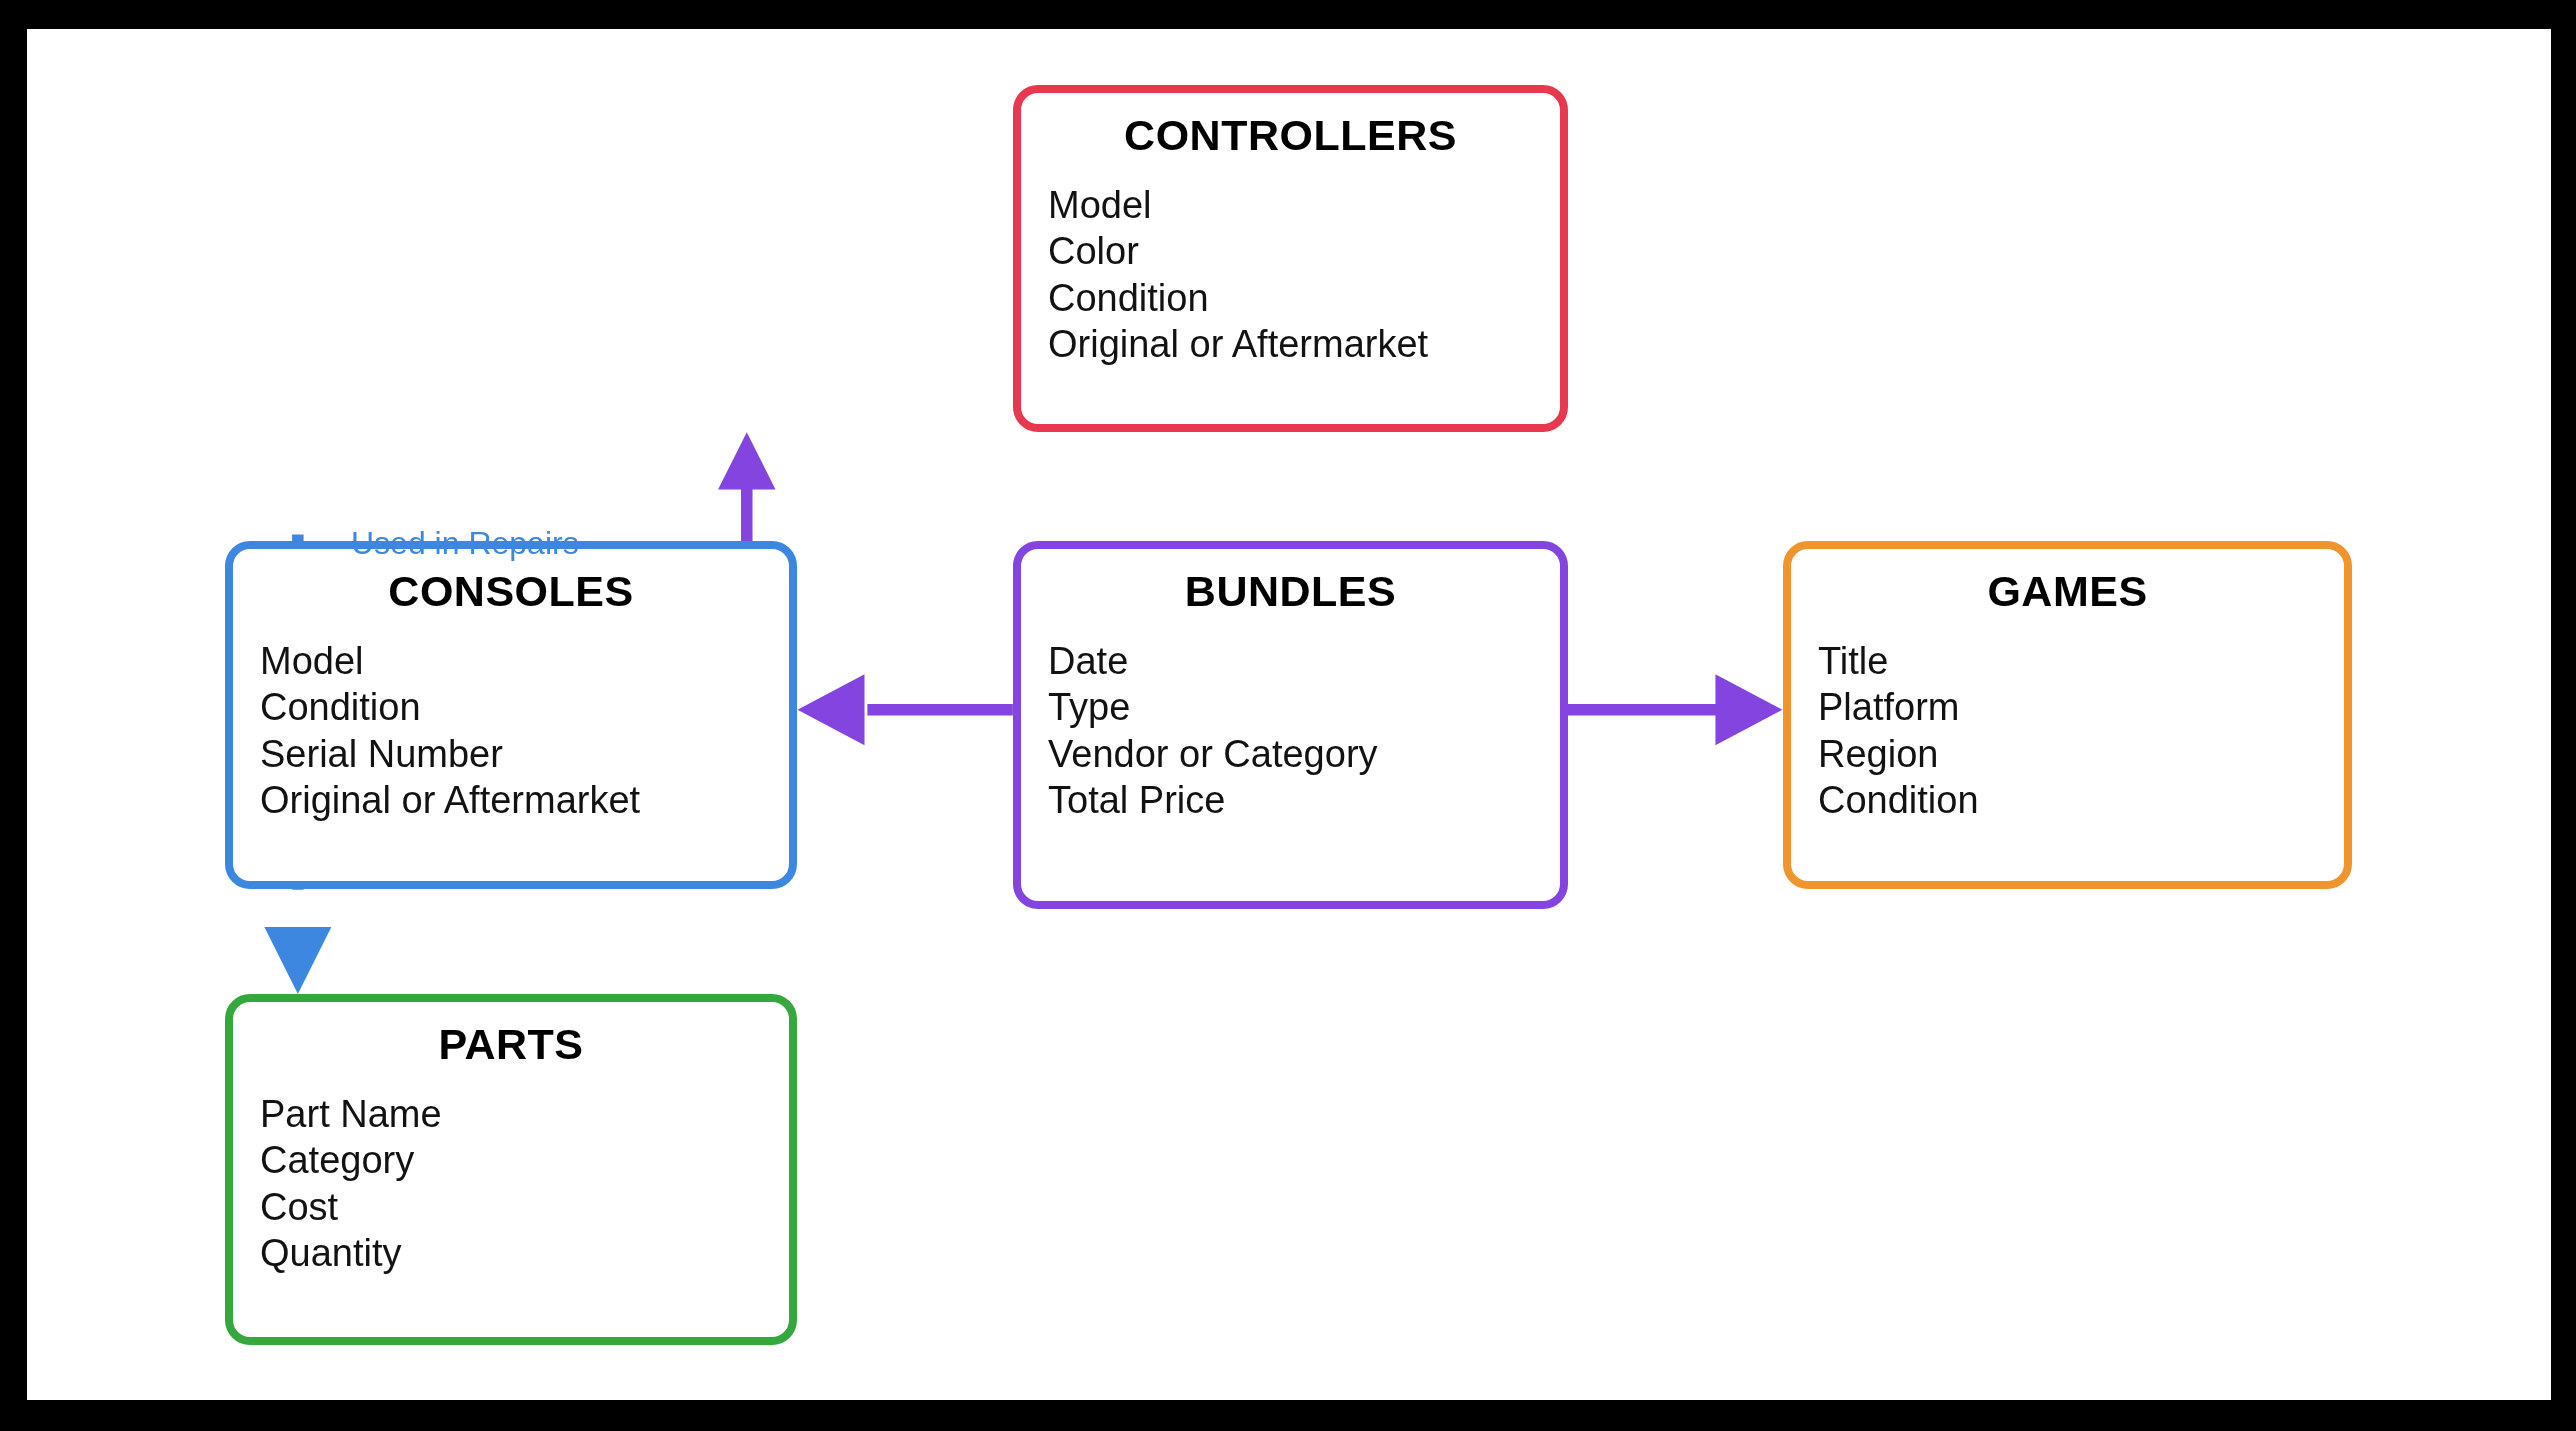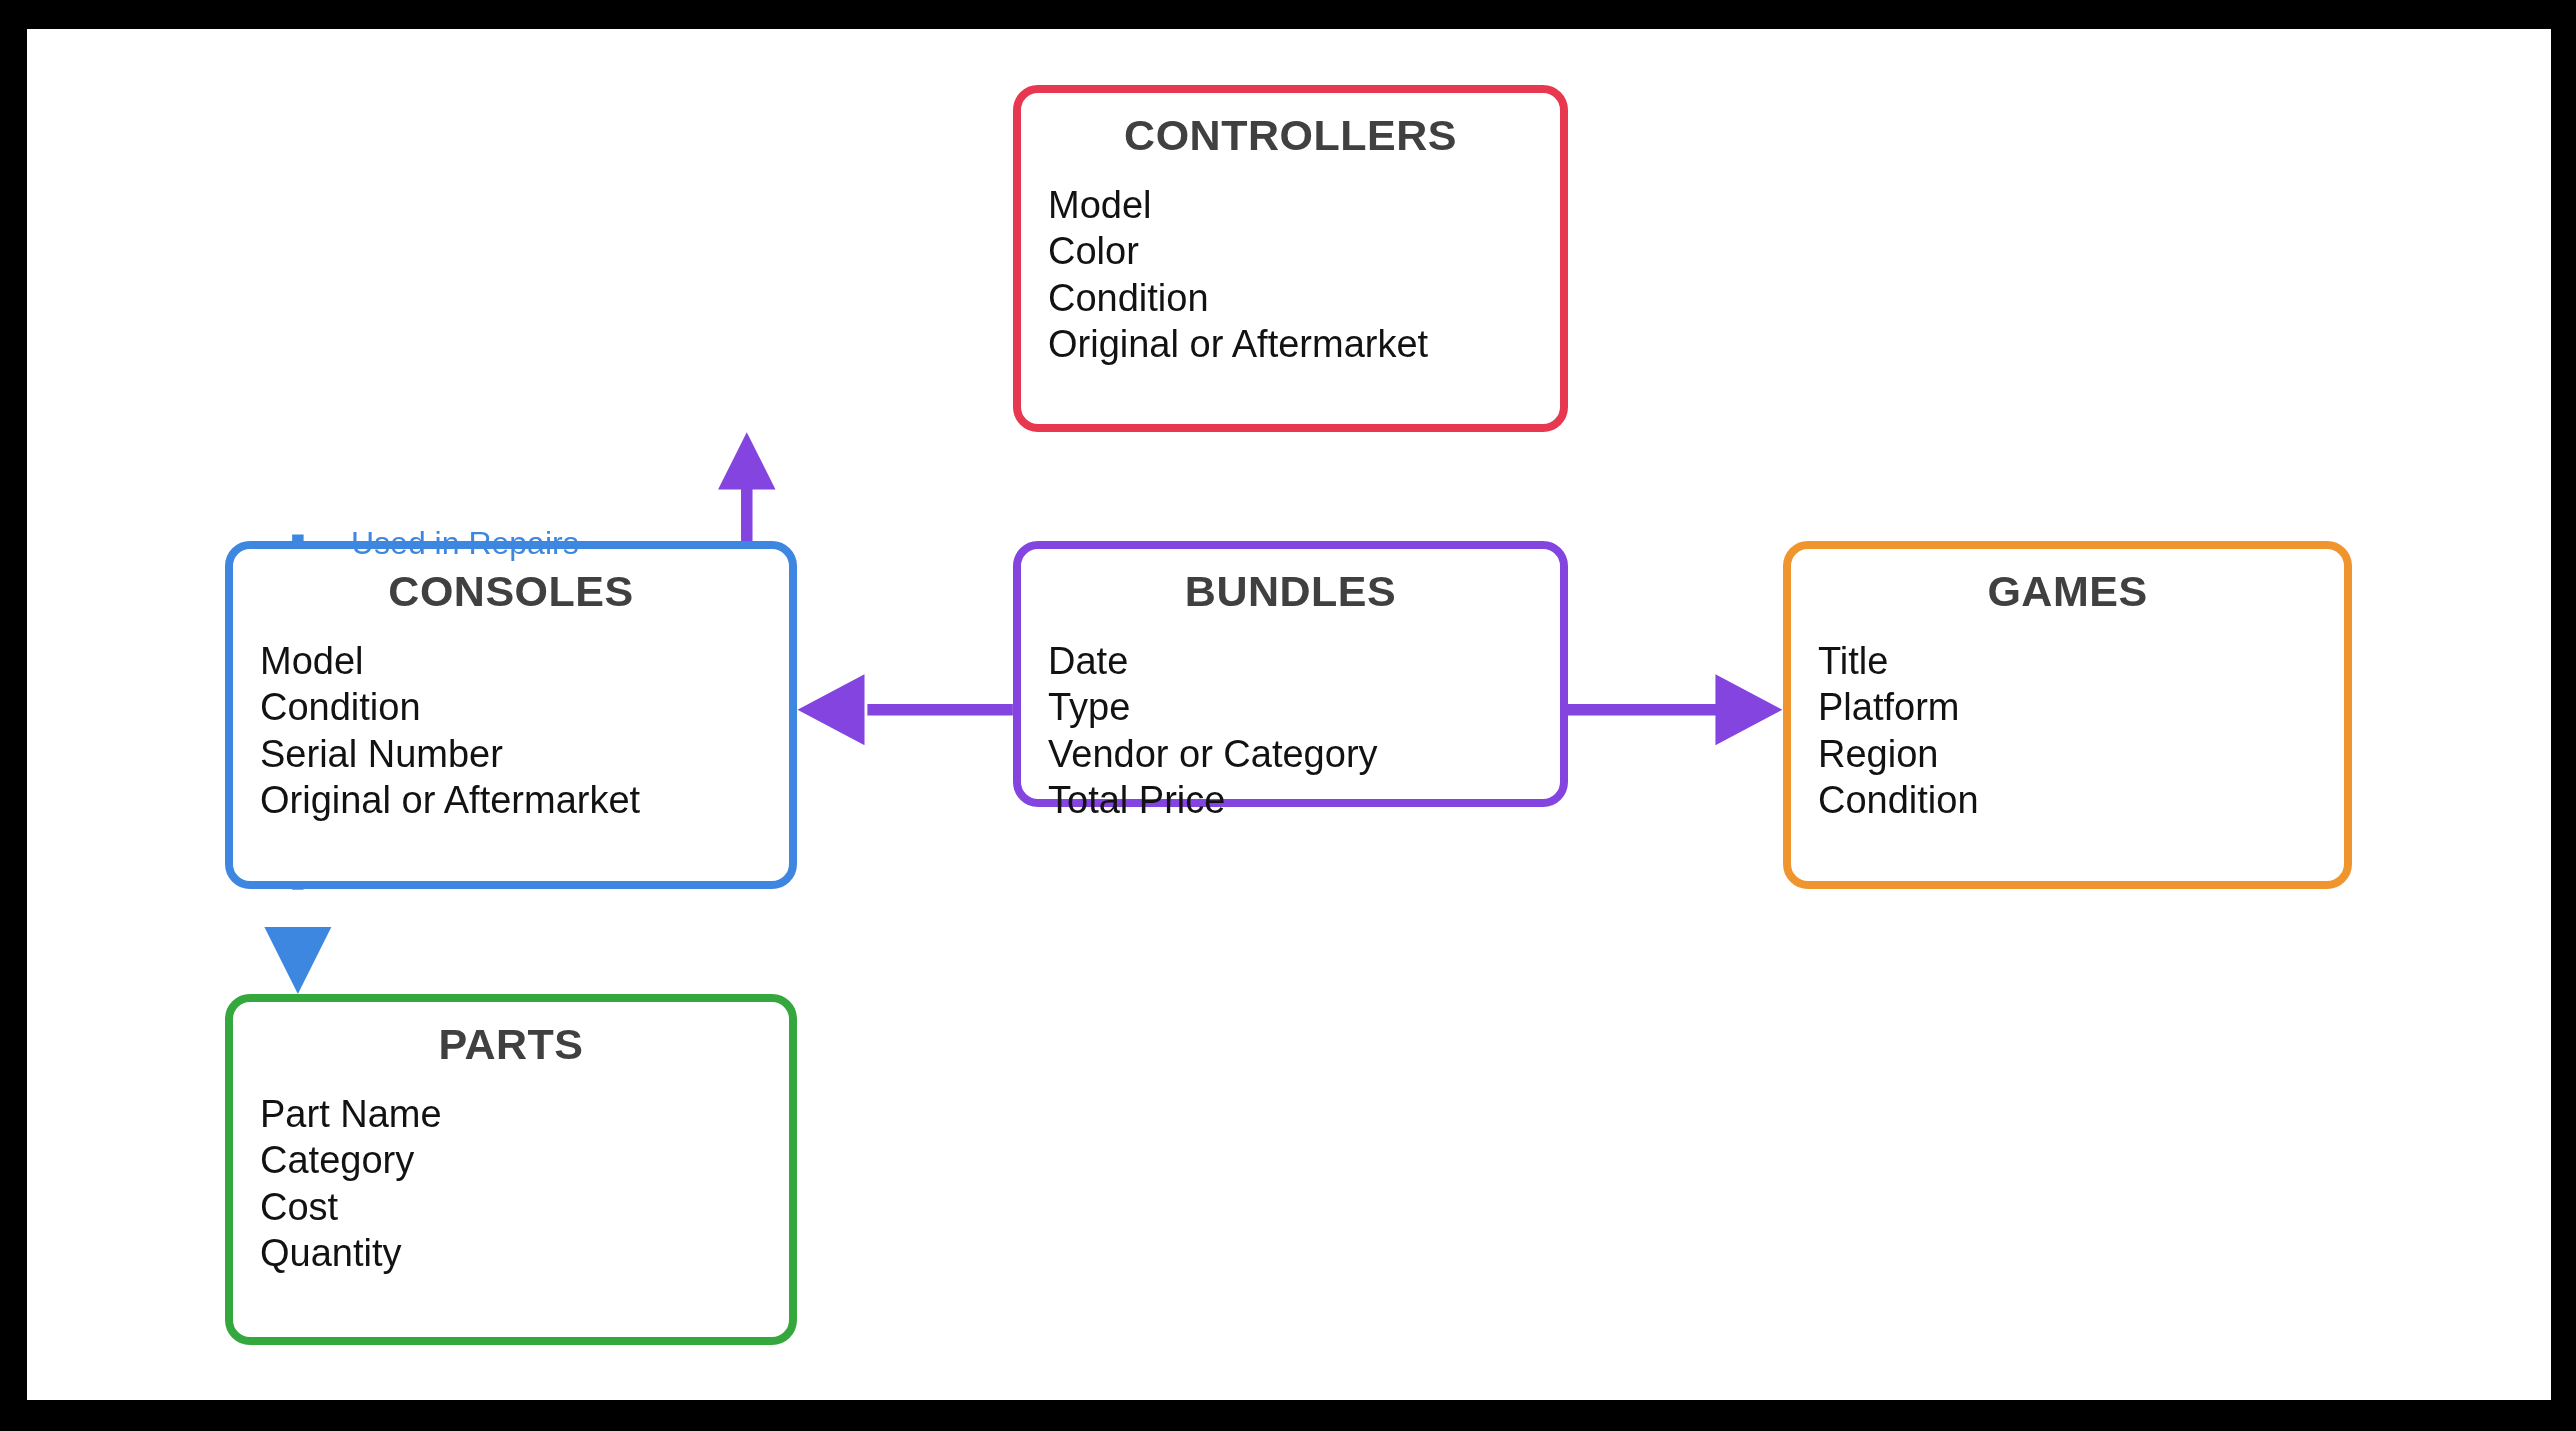--- a/index.html
+++ b/index.html
@@ -39,21 +39,21 @@
     border-style: solid;
     border-width: 8.6px;
     border-radius: 25px;
     z-index: 5;
   }
   .entity .title {
     text-align: center;
     font-weight: bold;
     font-size: 43px;
     letter-spacing: 0.5px;
-    color: #404040;
+    color: #000000;
     margin-top: 21px;
     line-height: 1.0;
   }
   .entity .attrs {
     margin-top: 25px;
     padding-left: 27px;
   }
   .entity .attr {
     font-size: 38px;
     line-height: 1.22;
@@ -67,21 +67,21 @@
     width: 555px; height: 347px;
     border-color: #e8384f;
   }
   #box-consoles {
     left: 198px; top: 512px;
     width: 572px; height: 348px;
     border-color: #3d87e0;
   }
   #box-bundles {
     left: 986px; top: 512px;
-    width: 555px; height: 266px;
+    width: 555px; height: 368px;
     border-color: #8344e0;
   }
   #box-games {
     left: 1756px; top: 512px;
     width: 569px; height: 348px;
     border-color: #f0952e;
   }
   #box-parts {
     left: 198px; top: 965px;
     width: 572px; height: 351px;

